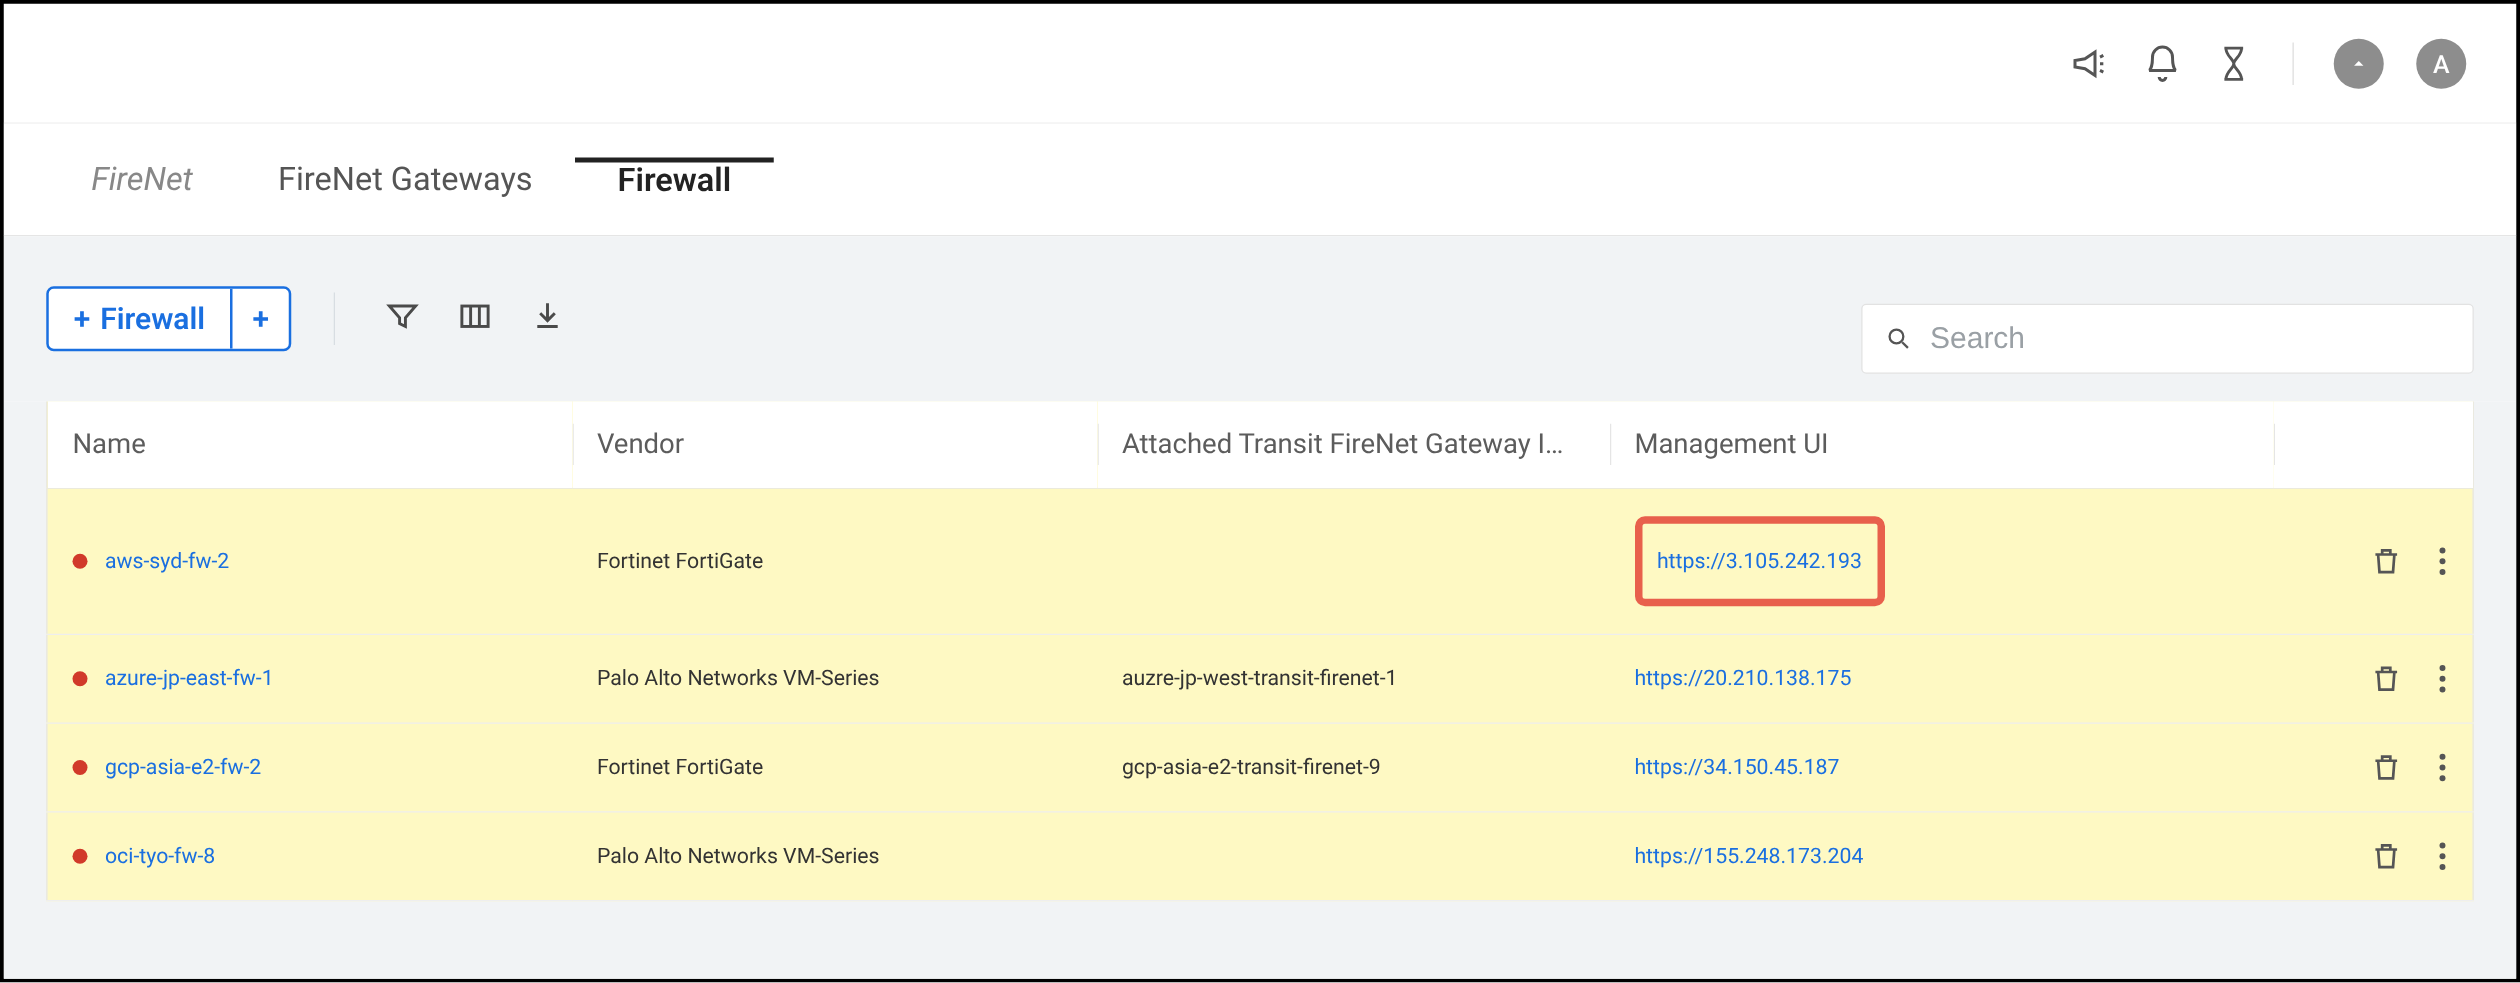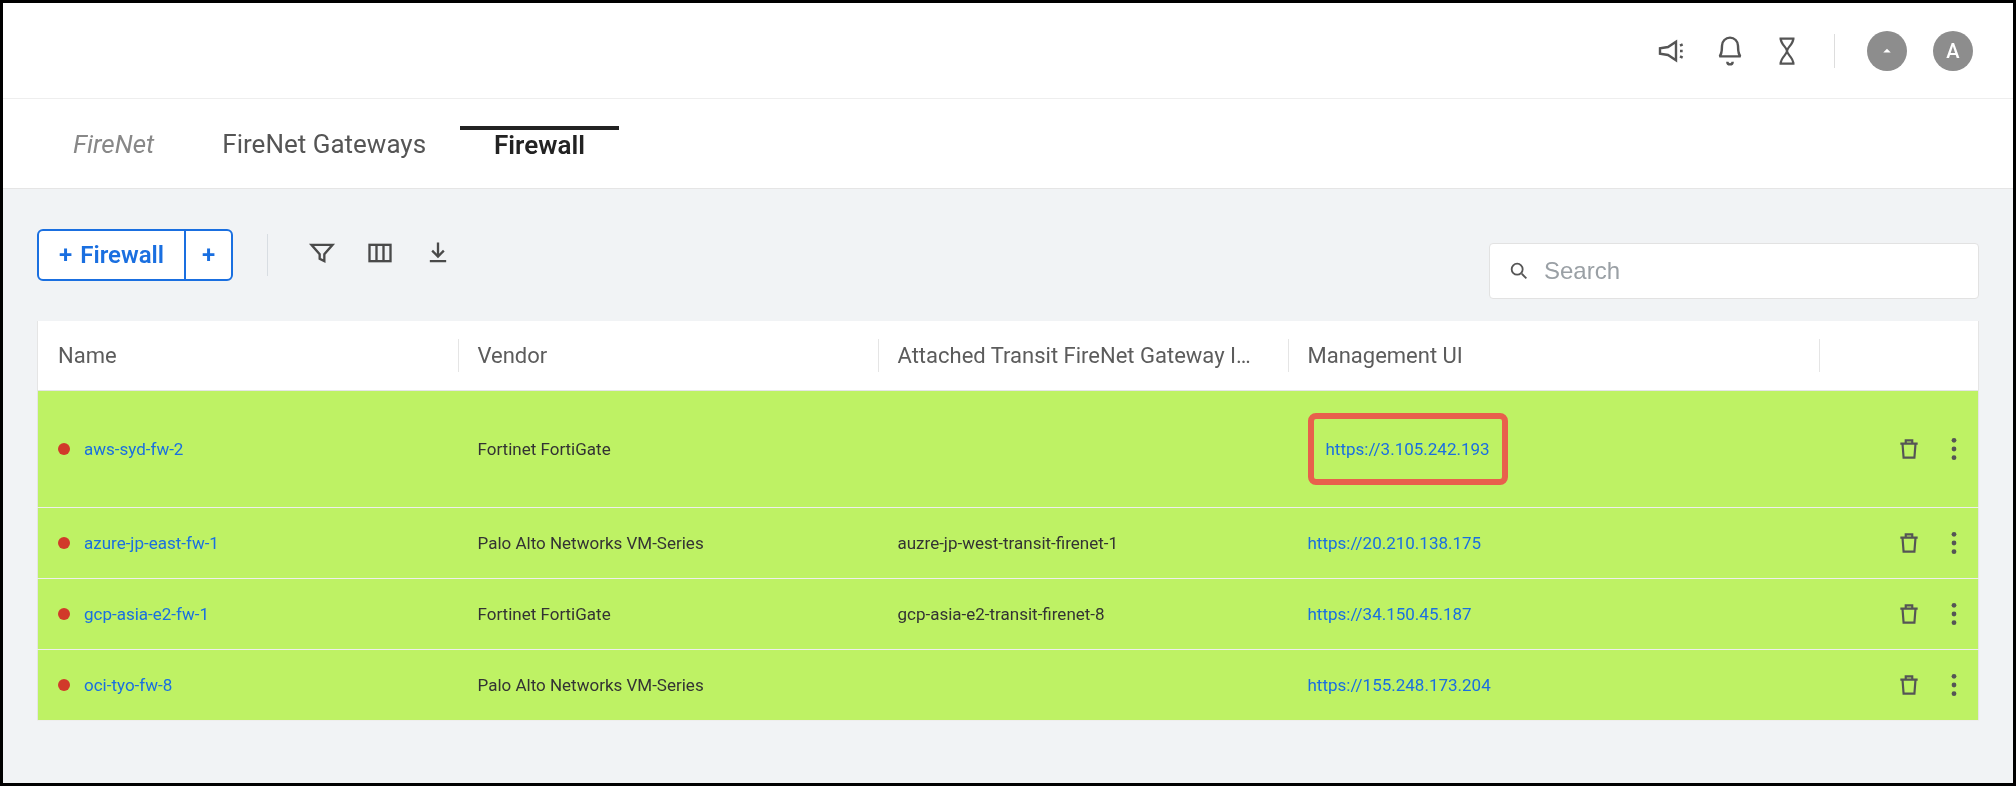--- a/index.html
+++ b/index.html
@@ -18,21 +18,21 @@
   .toolbar-row { background:#f1f3f5; padding:22px 34px; display:flex; align-items:center; gap:18px; position:relative;}
   .btn-group { display:flex; border:2px solid #1a6fe0; border-radius:6px; overflow:hidden; background:#fff;}
   .btn-main { padding:10px 20px; color:#1a6fe0; font-size:24px; font-weight:600; display:flex; align-items:center; gap:8px; cursor:pointer;}
   .btn-plus { border-left:2px solid #1a6fe0; padding:10px 16px; color:#1a6fe0; font-size:24px; font-weight:600; cursor:pointer;}
   .toolbar-sep { width:1px; height:42px; background:#d8dde2; margin:0 16px;}
   .toolbar-icon { color:#4a4a4a; cursor:pointer; padding:6px;}
   .search-wrap { margin-left:auto; background:#fff; border:1px solid #e2e2e2; border-radius:4px; height:56px; width:490px; display:flex; align-items:center; padding:0 18px; gap:12px; color:#777; font-size:24px;margin-top:32px;}
   .search-wrap input { border:none; outline:none; font-size:24px; flex:1; color:#333;}
   .search-wrap input::placeholder { color:#9aa0a5;}
   .table-wrap { padding:0 34px 0 34px; background:#f1f3f5; height:calc(786px - 96px - 90px - 100px); overflow:auto;}
-  table { width:100%; border-collapse:collapse; background:#bef264; border:1px solid #e5e5e5; border-top:none;}
+  table { width:100%; border-collapse:collapse; background:#fef9c3; border:1px solid #e5e5e5; border-top:none;}
   thead th { text-align:left; font-weight:400; color:#5c5c5c; font-size:22px; padding:22px 20px; border-bottom:1px solid #e5e5e5; position:relative; background:#fff; white-space:nowrap; overflow:hidden; text-overflow:ellipsis;}
   thead th:not(:first-child)::before { content:""; position:absolute; left:0; top:18px; bottom:18px; width:1px; background:#e5e5e5;}
   tbody td { padding:22px 20px; font-size:17px; color:#333; border-bottom:1px solid #eee; vertical-align:middle;}
   .name-cell { display:flex; align-items:center; gap:14px;}
   .status-dot { width:12px; height:12px; border-radius:50%; background:#d13a2a; flex:none;}
   .name-link { color:#1a6fe0; cursor:pointer;}
   .mgmt-link { color:#1a6fe0; cursor:pointer;}
   .actions-cell { display:flex; align-items:center; gap:28px; justify-content:flex-end; color:#555;}
   .icon-btn { cursor:pointer; display:flex; align-items:center;}
   .highlight-box { border:6px solid #e8604c; border-radius:8px; padding:20px 12px; display:inline-block;}
@@ -177,25 +177,25 @@
                     <circle cx="3" cy="20" r="2.2"></circle>
                   </svg>
       </span>
     </div>
             </td>
           </tr>
           <tr>
             <td>
     <div class="name-cell">
       <span class="status-dot"></span>
-      <span class="name-link">gcp-asia-e2-fw-1</span>
+      <span class="name-link">gcp-asia-e2-fw-2</span>
     </div>
             </td>
             <td>Fortinet FortiGate</td>
-            <td>gcp-asia-e2-transit-firenet-8</td>
+            <td>gcp-asia-e2-transit-firenet-9</td>
             <td><span class="mgmt-link">https://34.150.45.187</span></td>
             <td>
     <div class="actions-cell">
       <span class="icon-btn">
         <svg width="26" height="26" viewBox="0 0 24 24" fill="none" stroke="currentColor" stroke-width="2">
                     <path d="M4 7h16M9 7V4h6v3M6 7l1 13h10l1-13"></path>
                   </svg>
       </span>
       <span class="icon-btn">
         <svg width="8" height="26" viewBox="0 0 6 24" fill="currentColor">

